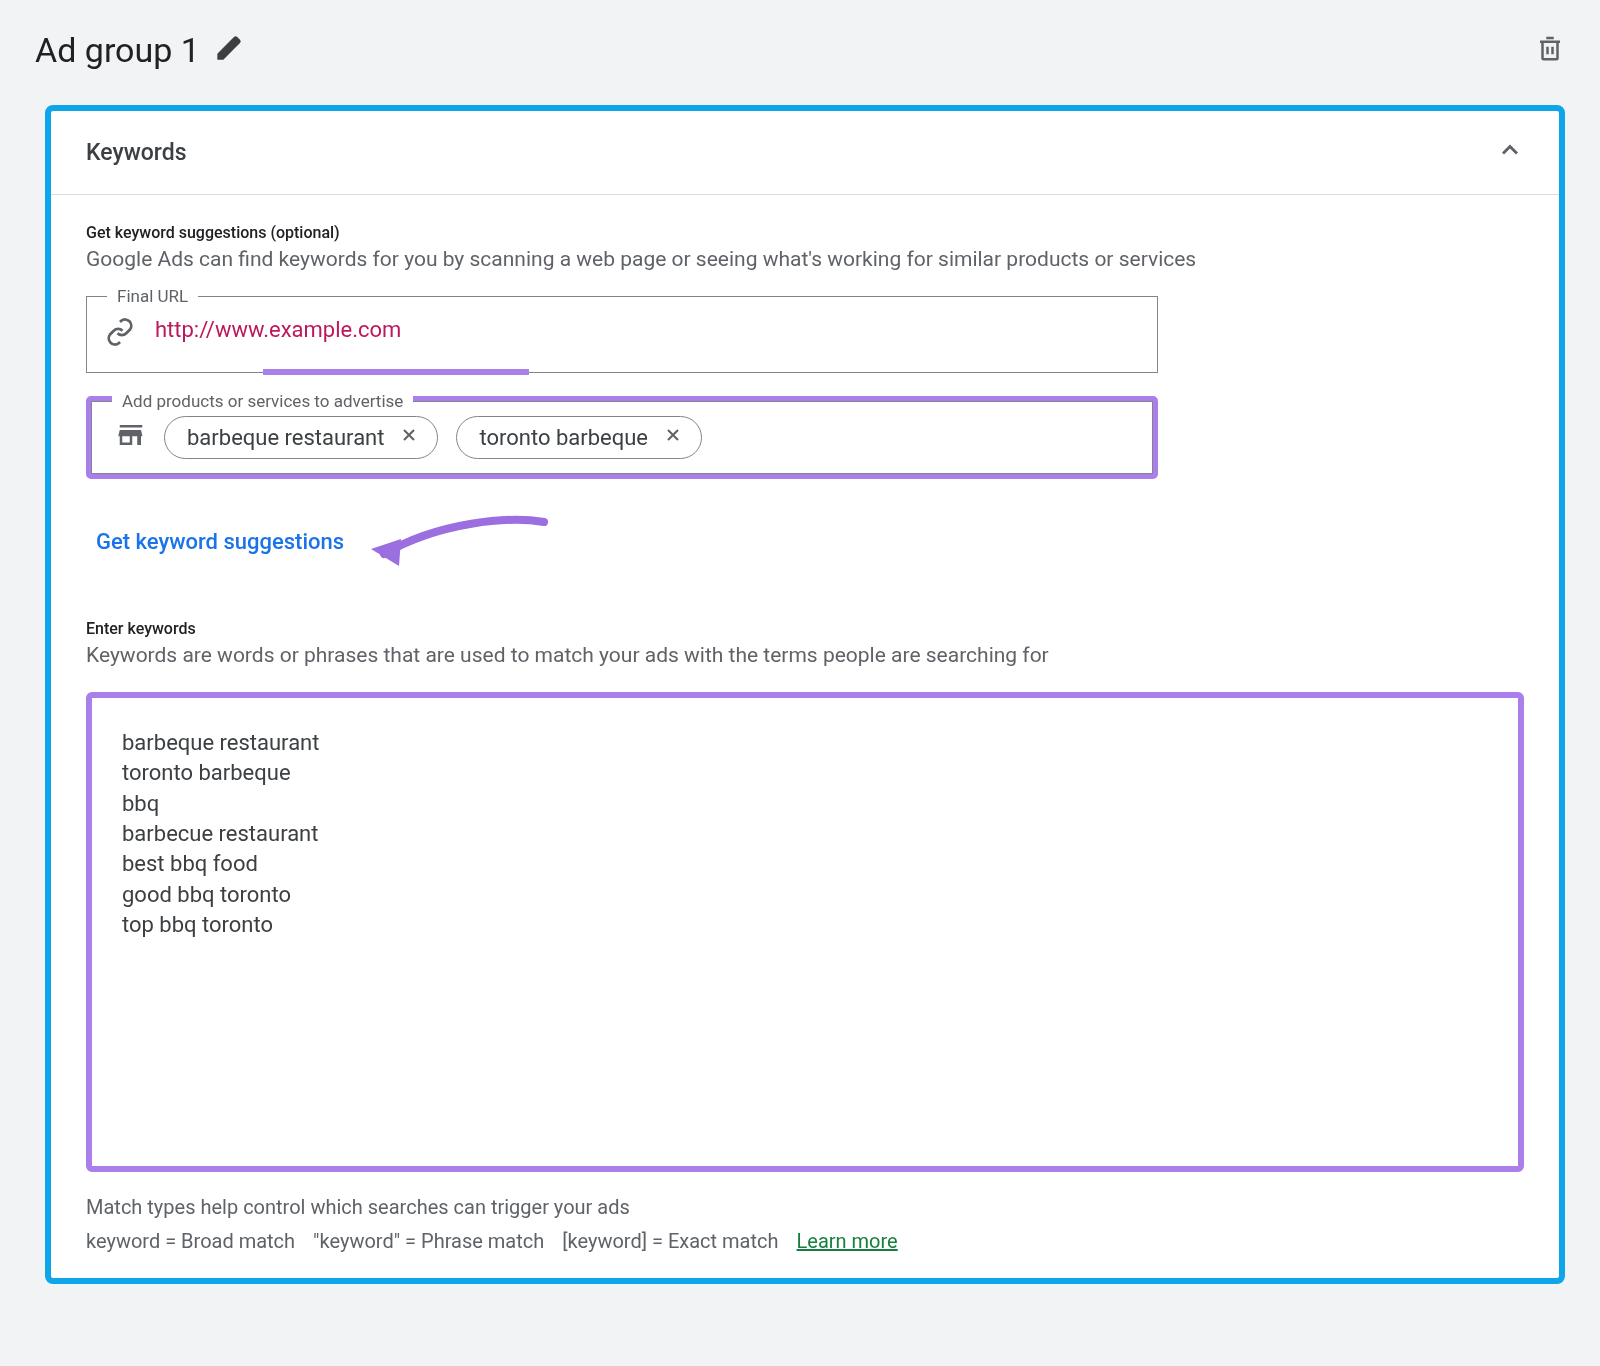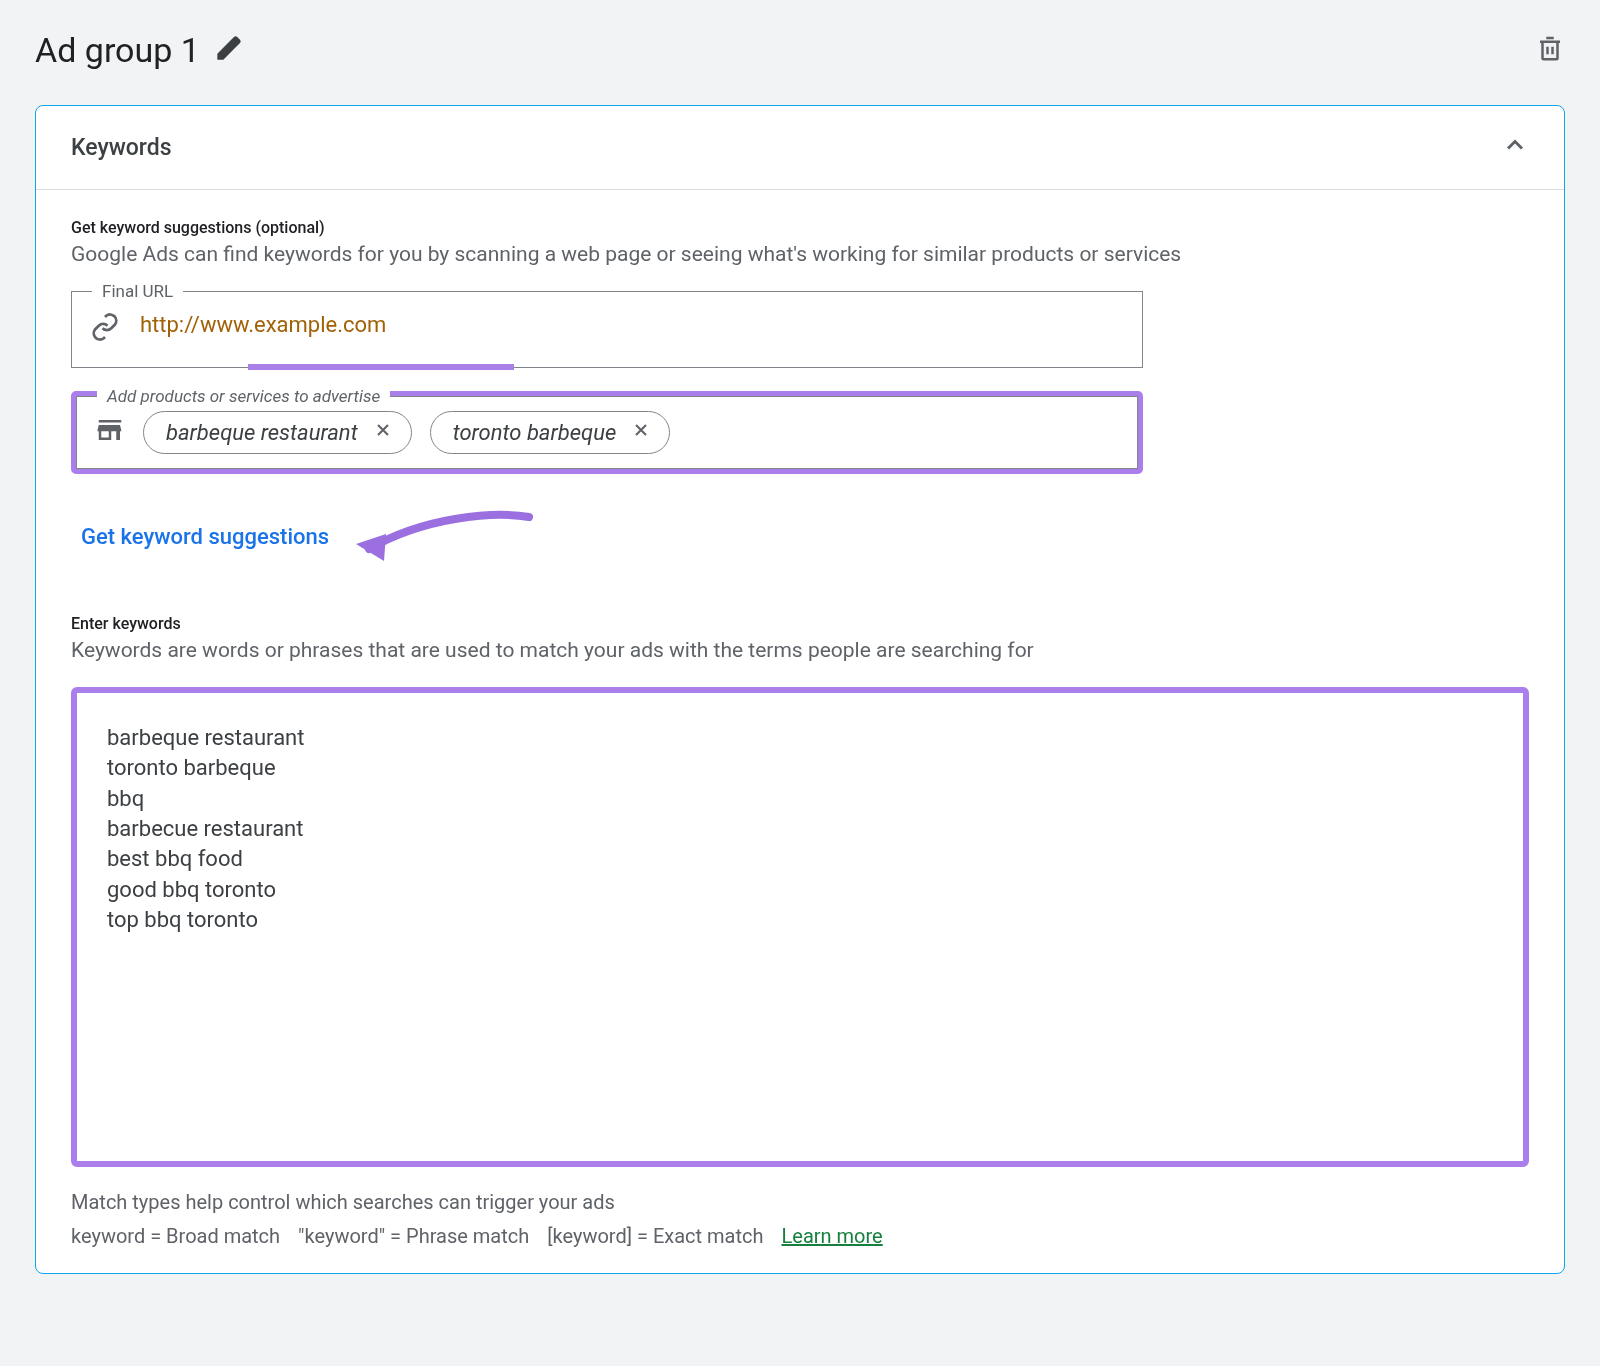--- a/index.html
+++ b/index.html
@@ -34,23 +34,24 @@
       width: 28px;
       height: 28px;
       cursor: pointer;
     }
     .trash-icon svg {
       width: 30px;
       height: 30px;
     }
     .card {
       background: #fff;
-      border: 1px solid #0ea5e9;
+      border: 6px solid #0ea5e9;
       border-radius: 8px;
       overflow: hidden;
+      margin-left: 10px;
     }
     .card-header {
       display: flex;
       justify-content: space-between;
       align-items: center;
       padding: 25px 35px;
       border-bottom: 1px solid #dadce0;
     }
     .card-title {
       font-size: 23px;
@@ -91,45 +92,44 @@
       padding: 0 10px;
       font-size: 17px;
       color: #5f6368;
     }
     .field-icon svg {
       width: 30px;
       height: 30px;
     }
     .field-text {
       font-size: 22px;
-      color: #a16207;
+      color: #be185d;
       flex: 1;
     }
     .url-underline {
       position: absolute;
       bottom: -3px;
       left: 176px;
       width: 266px;
       height: 6px;
       background: #a97fe8;
     }
     .highlight-box {
       border: 5px solid #ab7feb;
       border-radius: 5px;
       margin-top: 23px;
       position: relative;
     }
     .products-container {
       border: 1px solid #80868b;
       position: relative;
-      padding: 14px 18px;
+      padding: 14px 24px;
       display: flex;
       align-items: center;
       gap: 18px;
-      font-style: italic;
     }
     .chip {
       display: inline-flex;
       align-items: center;
       gap: 15px;
       border: 1px solid #80868b;
       border-radius: 30px;
       padding: 8px 18px 8px 22px;
       font-size: 22px;
       color: #3c4043;

